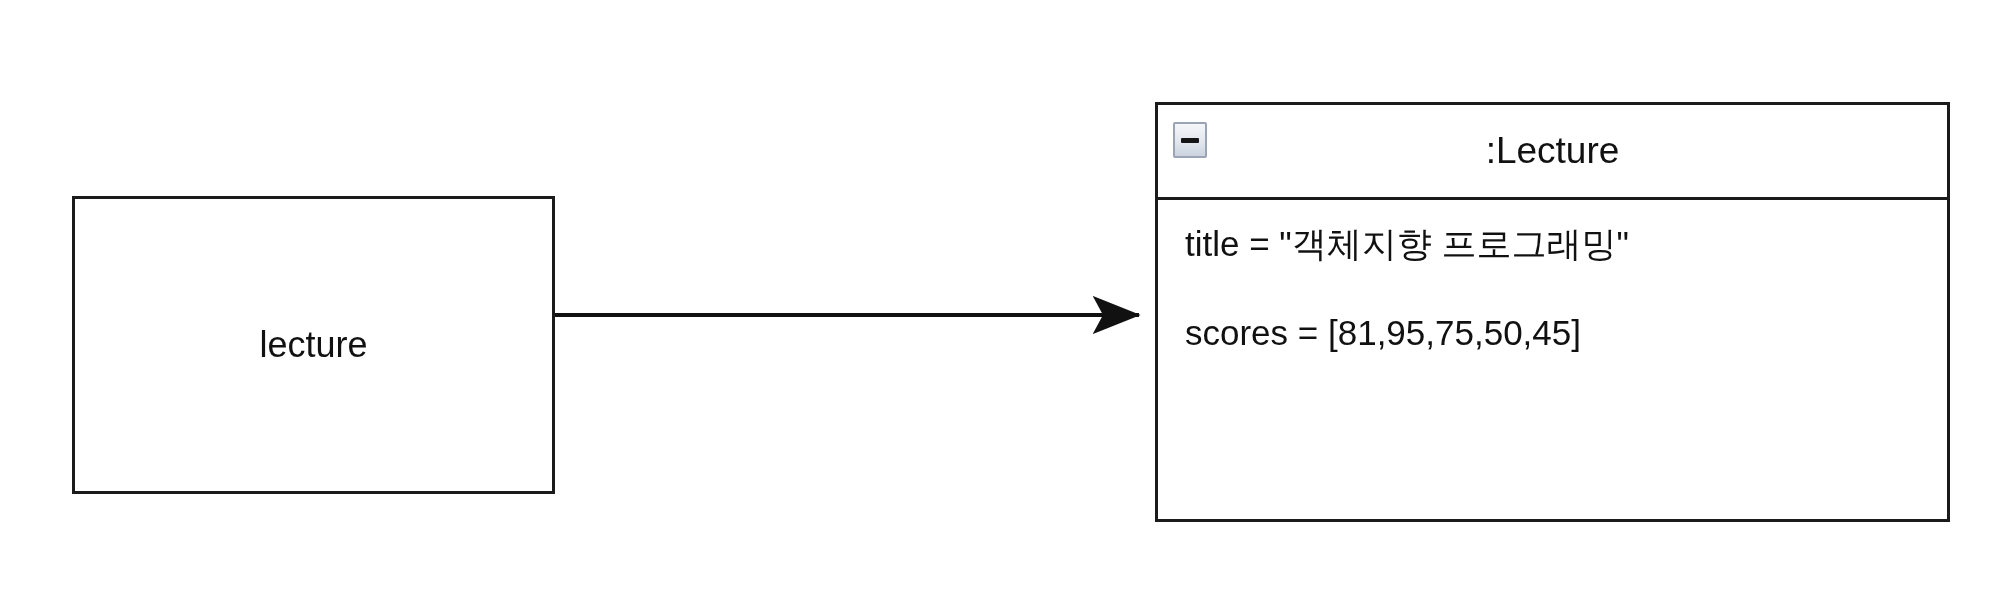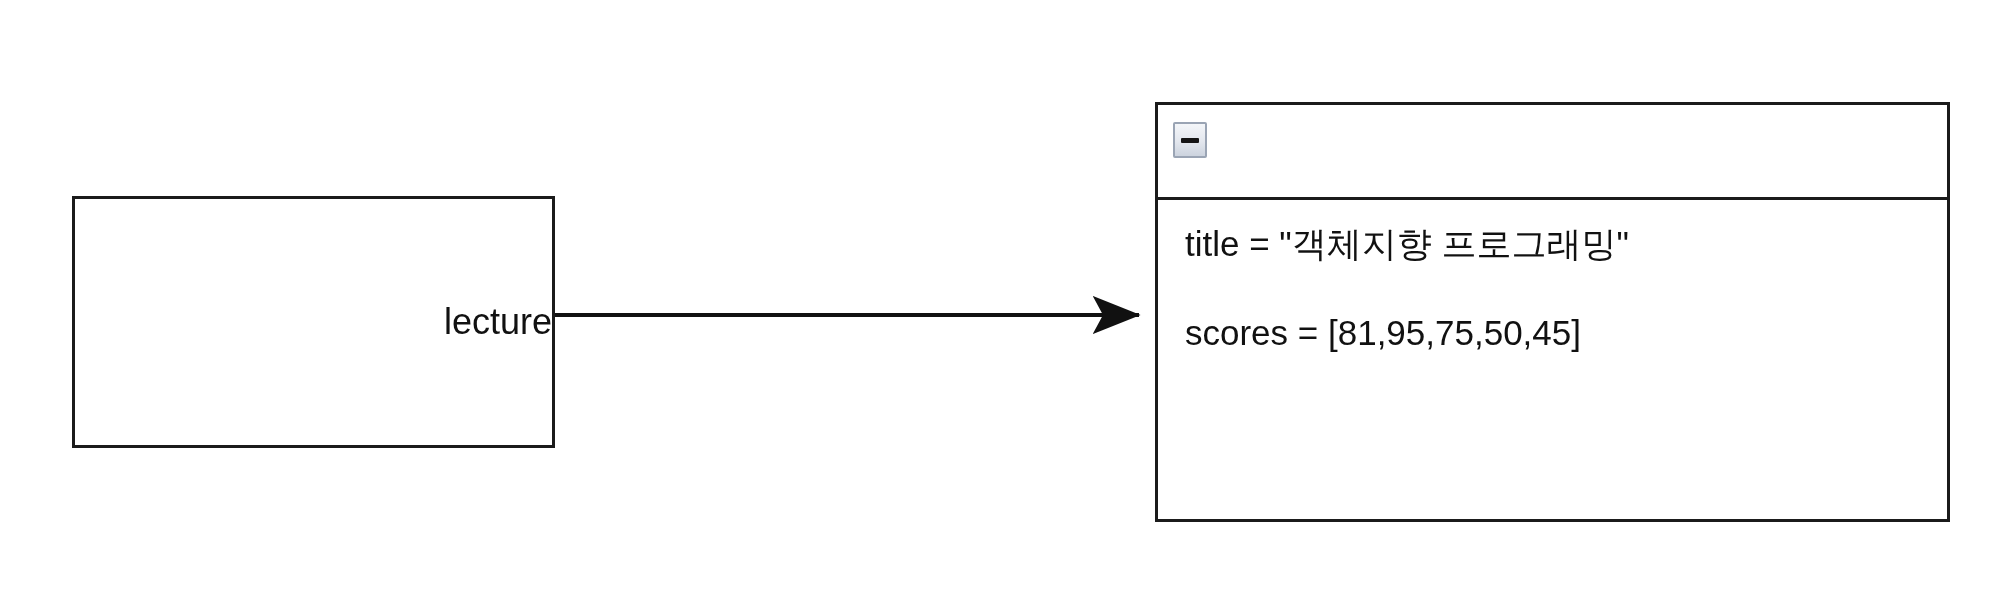--- a/index.html
+++ b/index.html
@@ -19,27 +19,27 @@
     background: #ffffff;
     overflow: hidden;
   }
 
   
   .ref-box {
     position: absolute;
     left: 72px;
     top: 196px;
     width: 483px;
-    height: 252px;
+    height: 298px;
     box-sizing: border-box;
     border: 3px solid #1b1b1b;
     background: #ffffff;
     display: flex;
     align-items: center;
-    justify-content: flex-end;
+    justify-content: center;
   }
   .ref-box-label {
     font-size: 36px;
     color: #111111;
     line-height: 1.1;
     white-space: nowrap;
   }
 
   
   .link-arrow {
@@ -141,20 +141,21 @@
     </defs>
     <line x1="2" y1="30" x2="586" y2="30" stroke="#111111" stroke-width="4" marker-end="url(#filledArrow)"></line>
   </svg>
 
   <div class="object-box">
 
     <div class="object-header">
       <div class="collapse-toggle">
         <span class="minus-bar"></span>
       </div>
+      <span class="object-title">:Lecture</span>
     </div>
 
     <div class="object-attributes">
       <div class="attribute-row">title = "객체지향 프로그래밍"</div>
       <div class="attribute-row">scores = [81,95,75,50,45]</div>
     </div>
 
   </div>
 
 </div>

